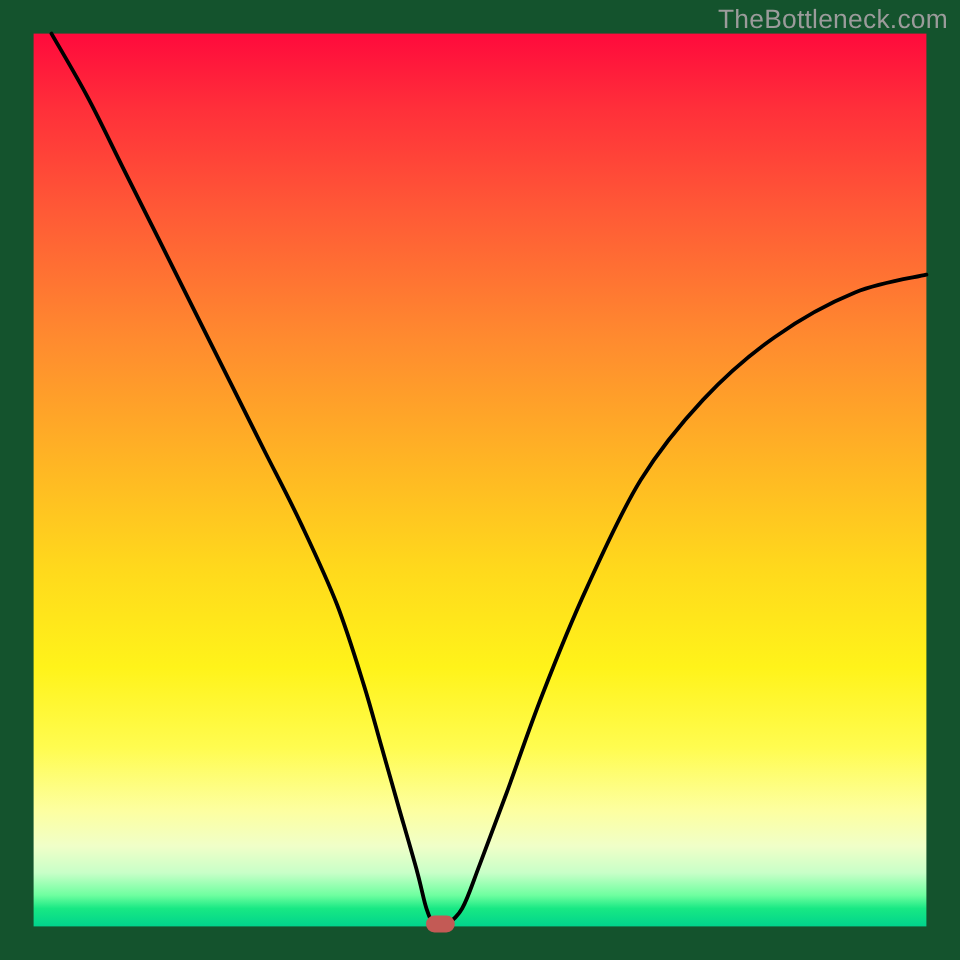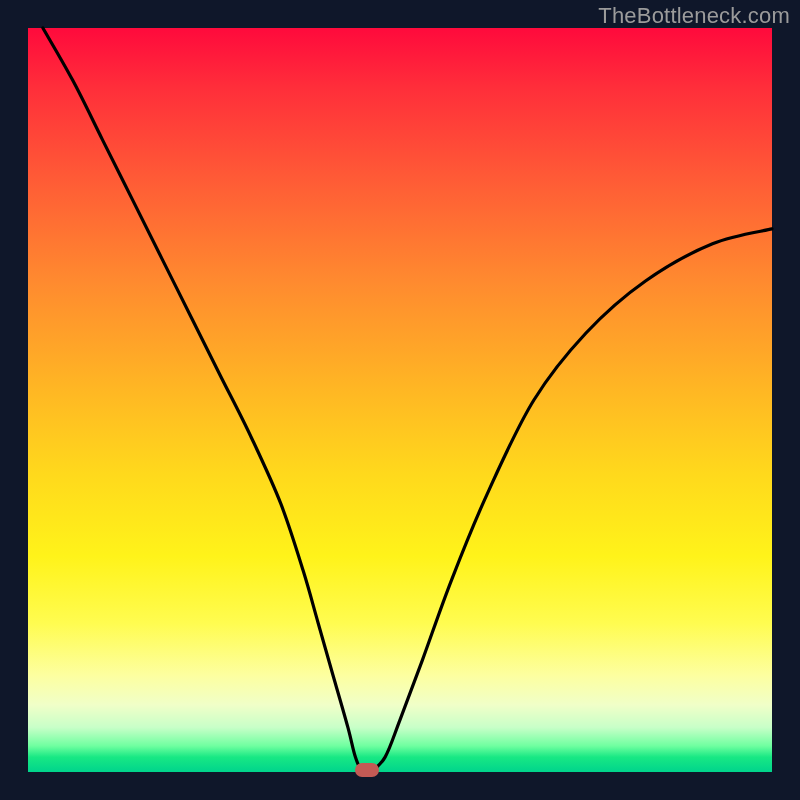--- a/index.html
+++ b/index.html
@@ -10,21 +10,21 @@
     background: #000;
     overflow: hidden;
     font-family: Arial, Helvetica, sans-serif;
   }
   .frame {
     position: absolute;
     left: 0;
     top: 0;
     width: 800px;
     height: 800px;
-    background: #0f172a;
+    background: #14532d;
   }
   .plot {
     position: absolute;
     left: 28px;
     top: 28px;
     width: 744px;
     height: 744px;
     background: linear-gradient(to bottom,
       #ff0a3c 0%,
       #ff2e3a 8%,

